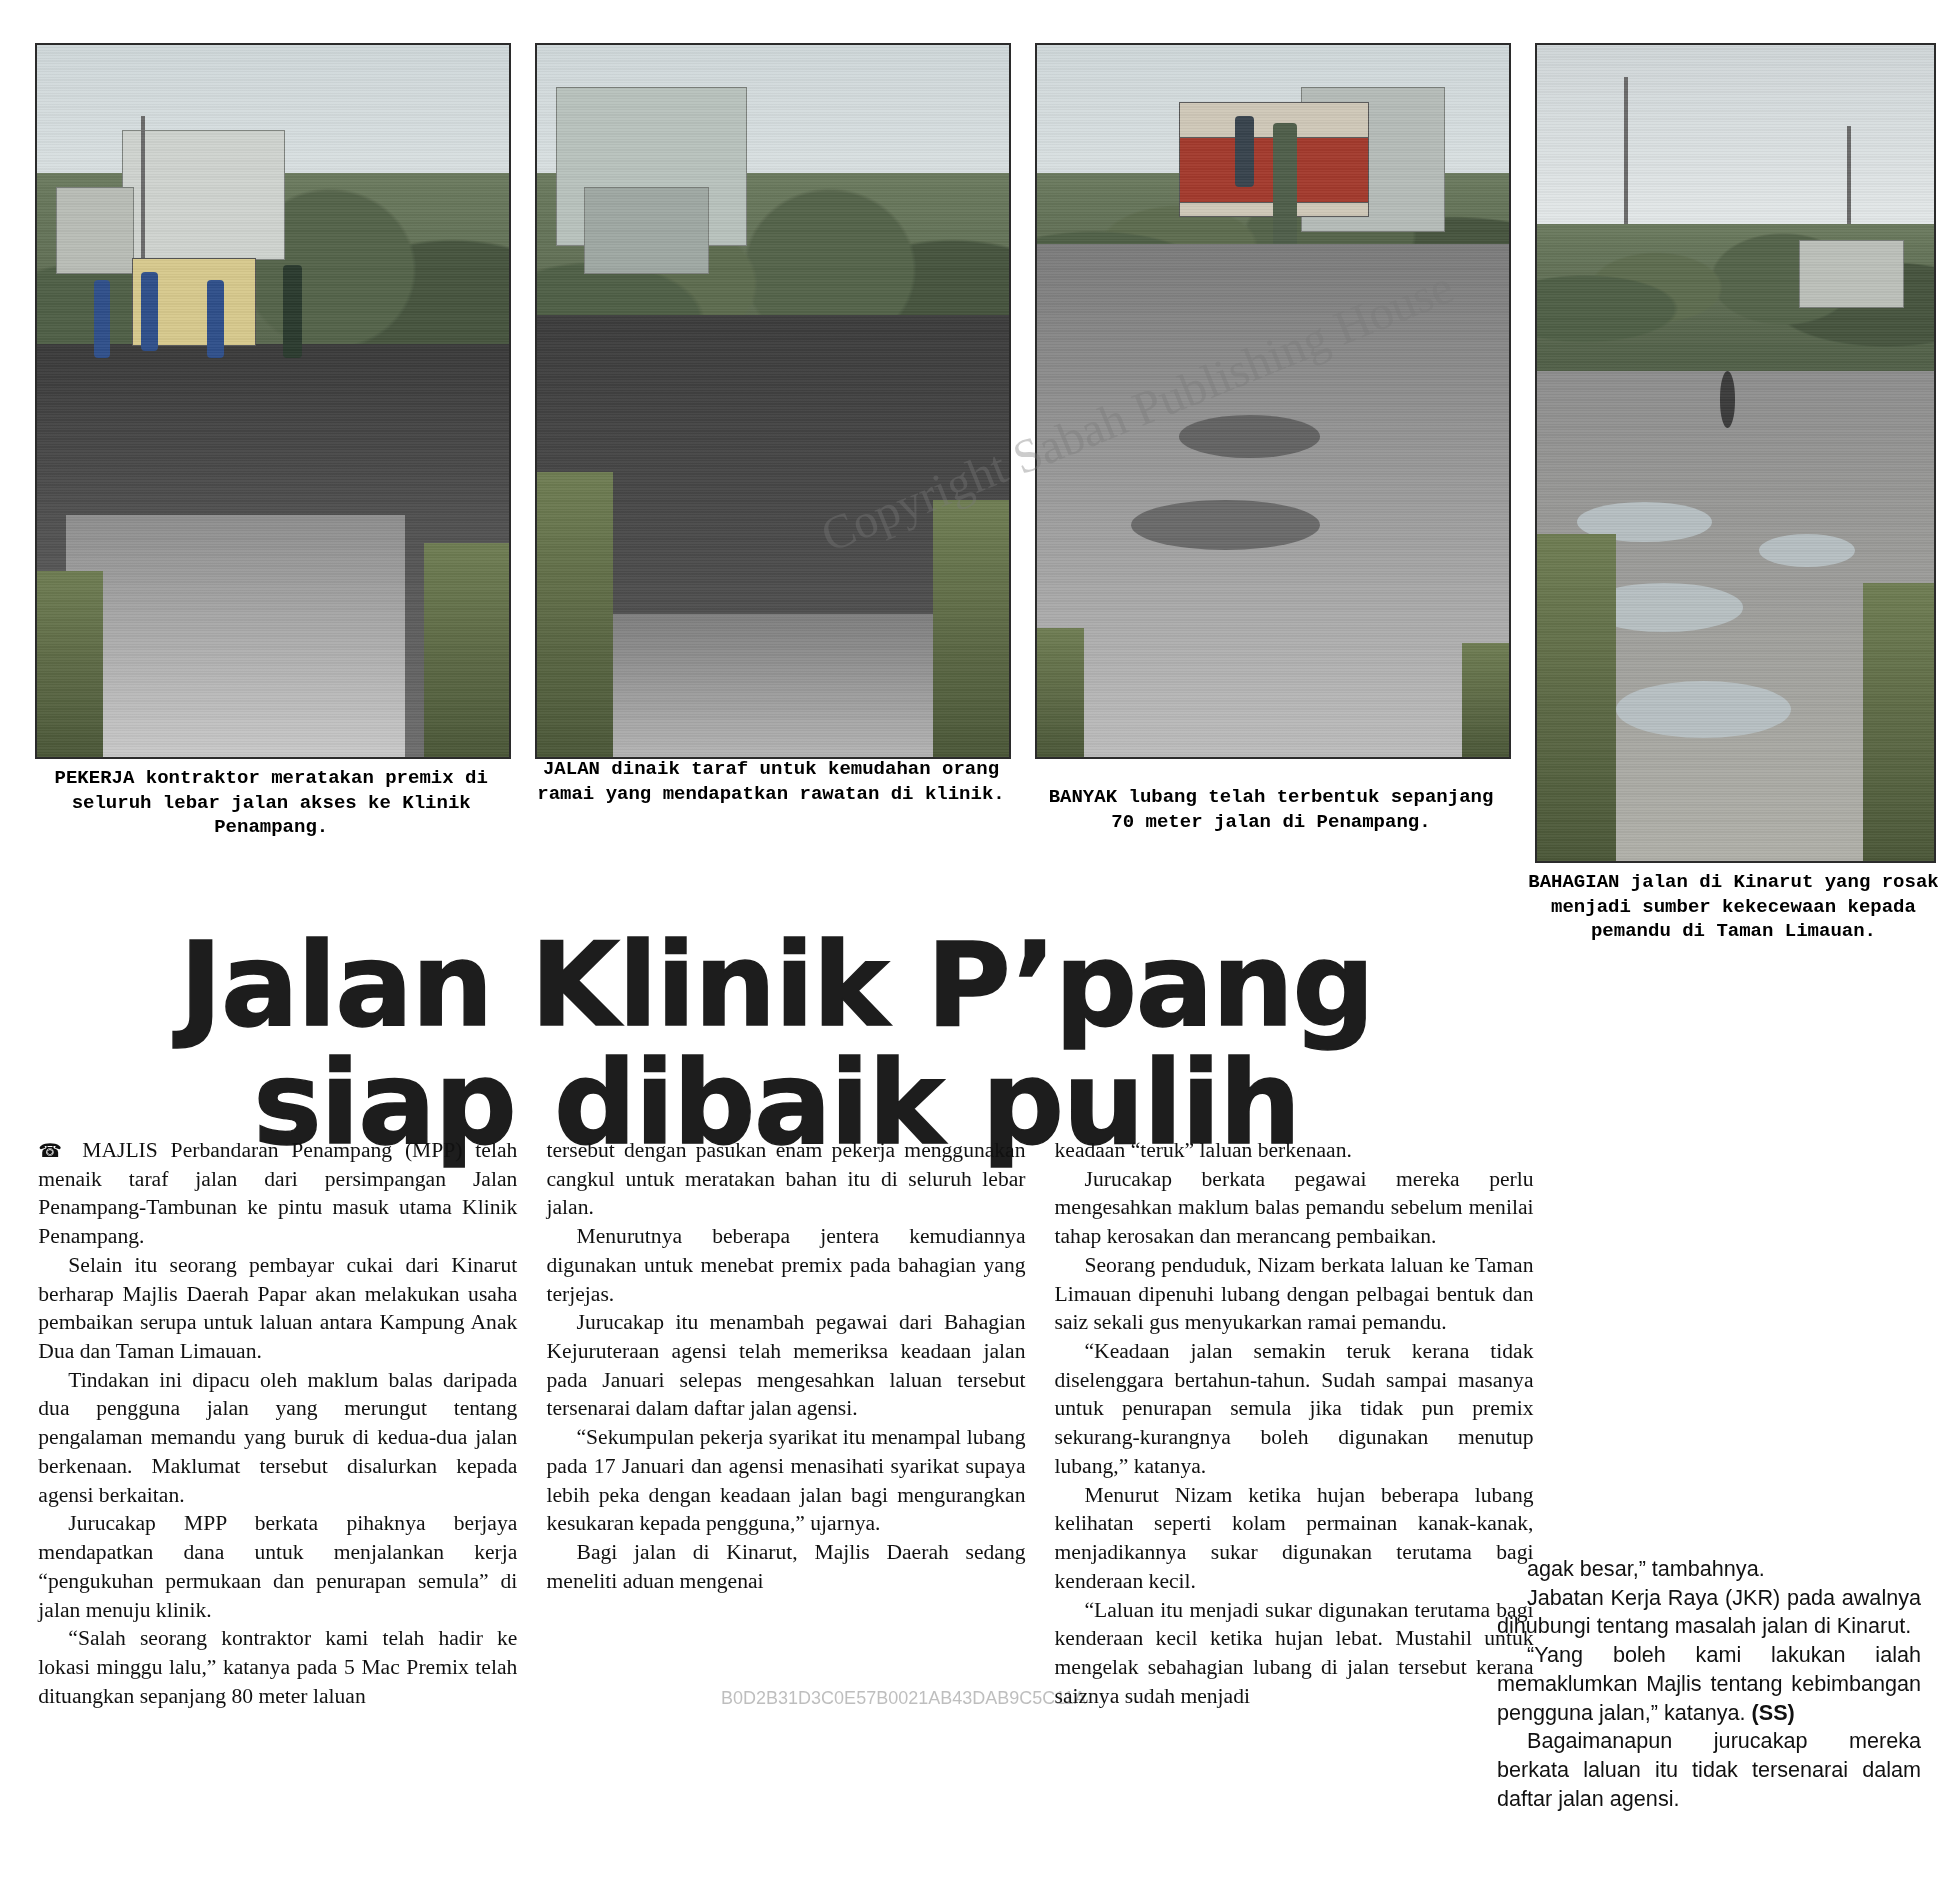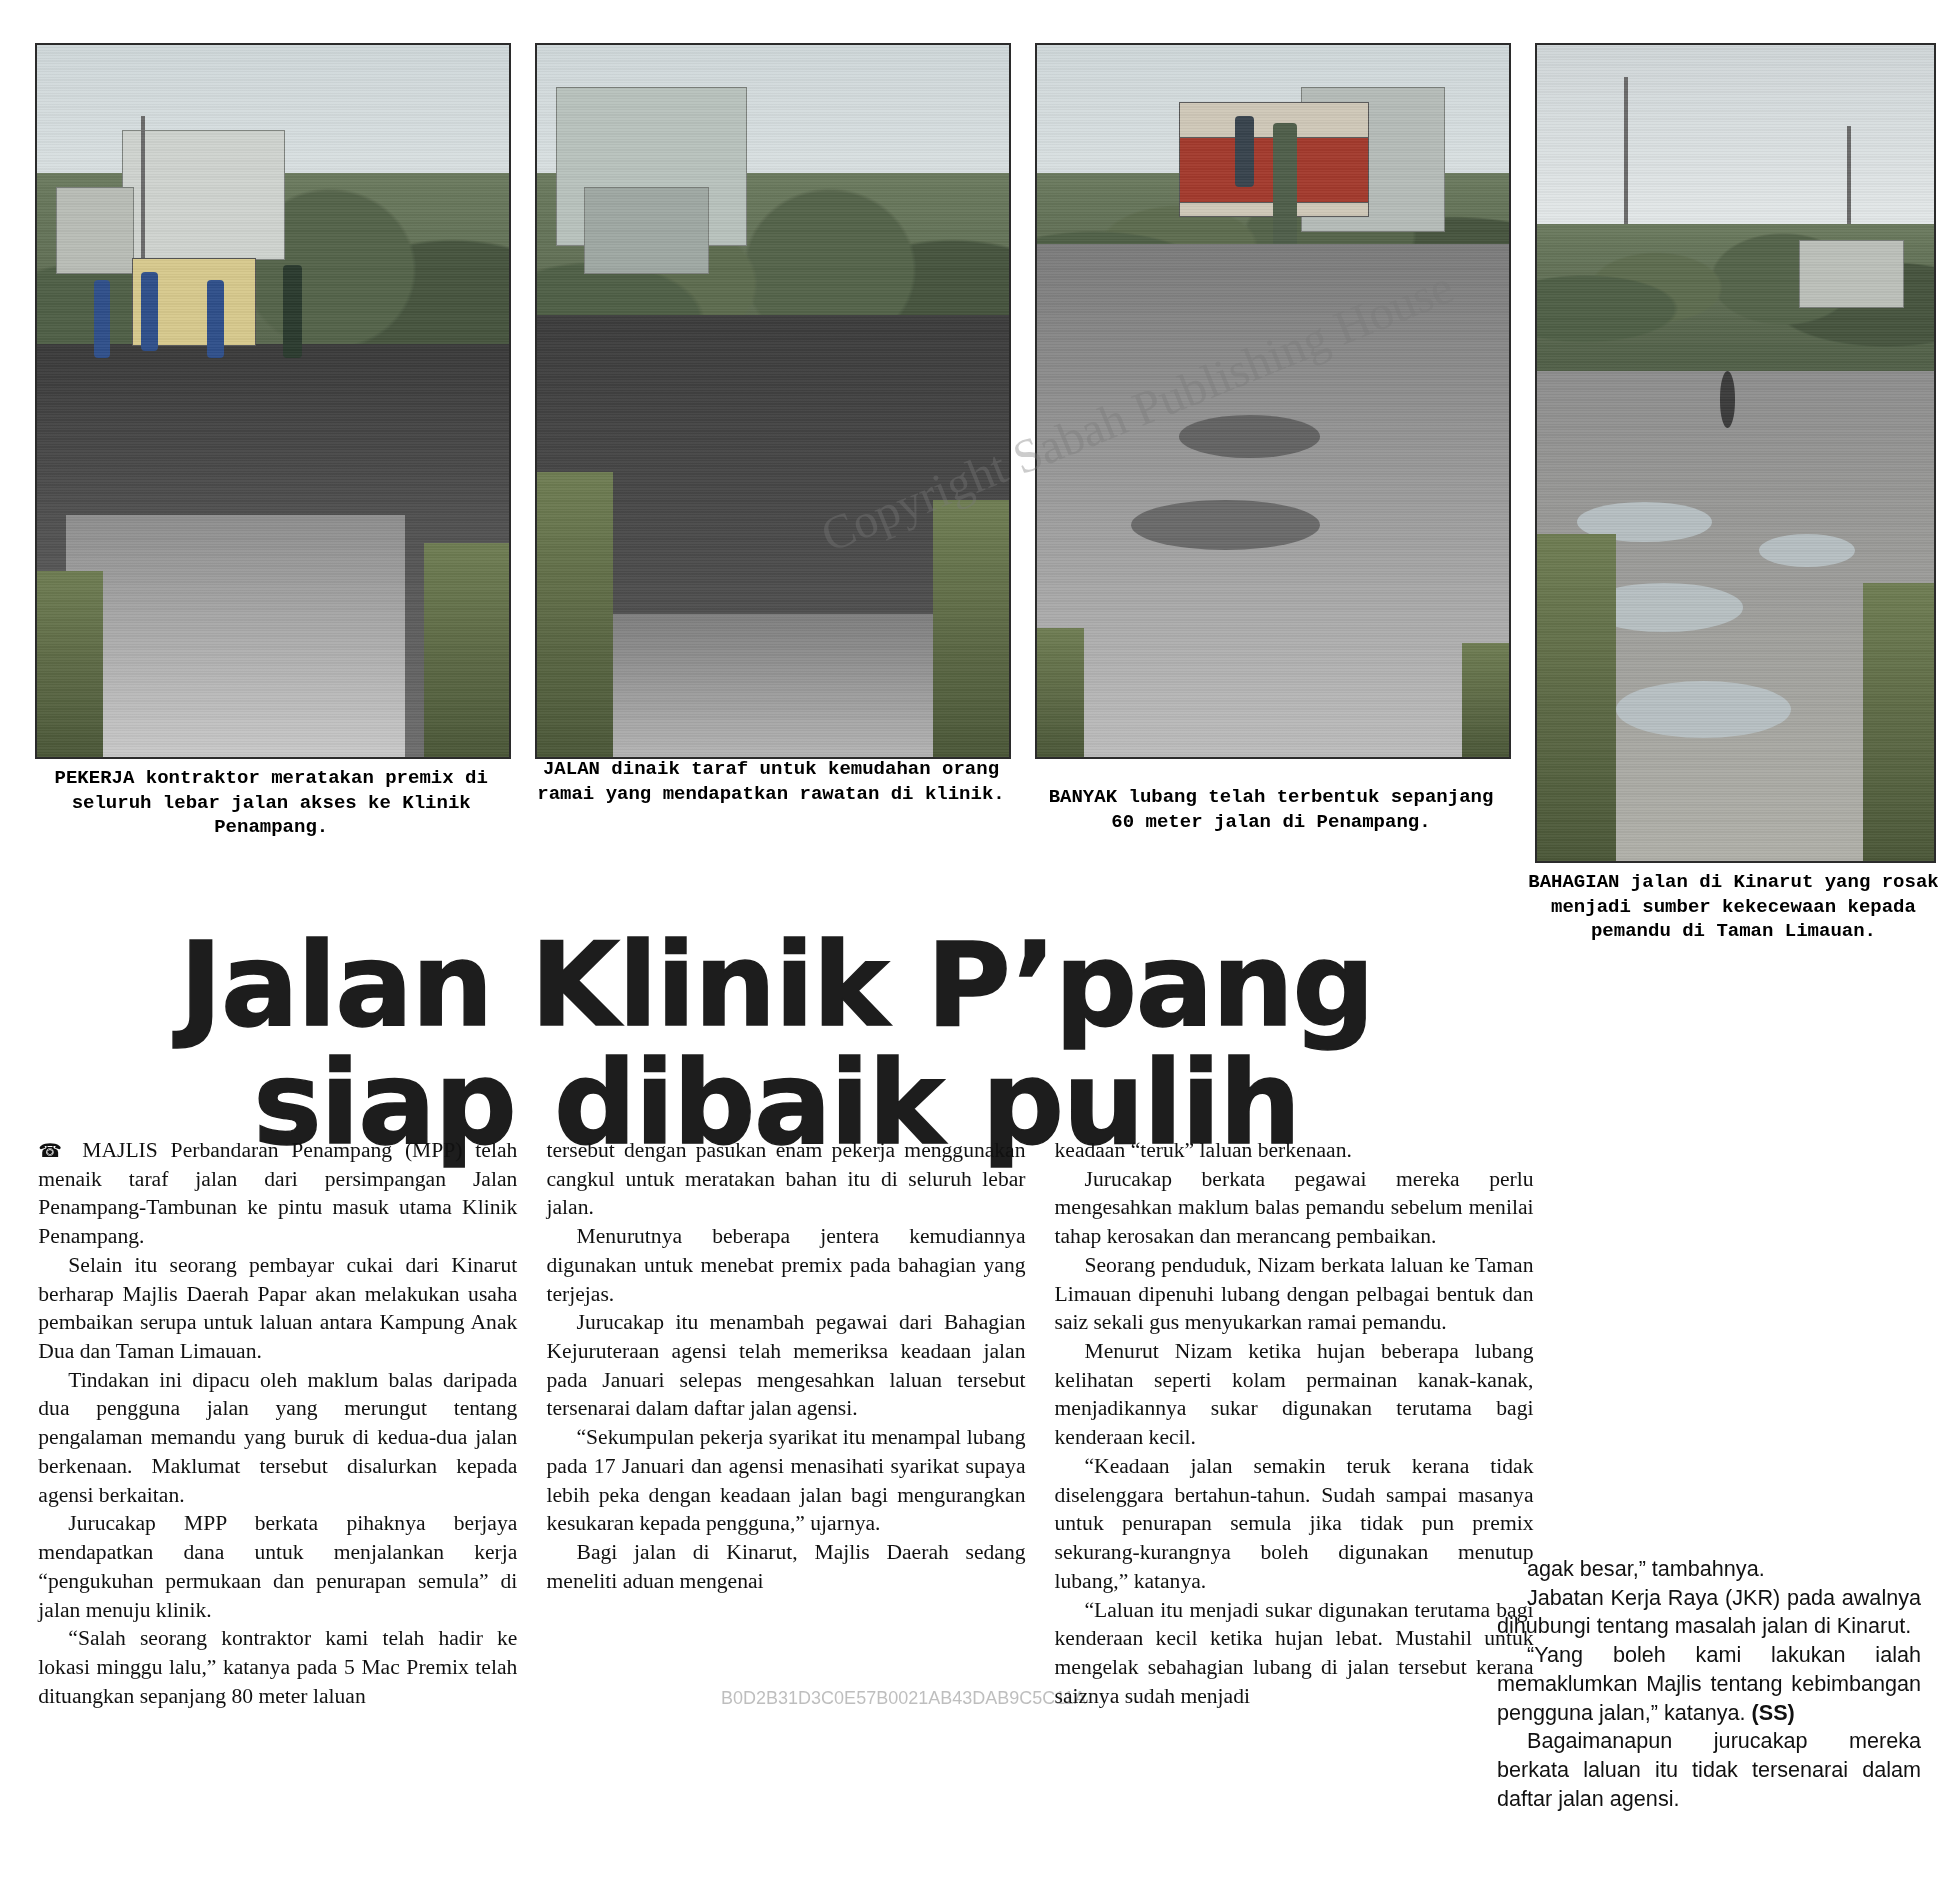--- a/index.html
+++ b/index.html
@@ -136,21 +136,21 @@
       <div class="puddle" style="left:12%;top:66%;width:40%;height:6%;"></div>
       <div class="puddle" style="left:20%;top:78%;width:44%;height:7%;"></div>
       <div class="puddle" style="left:56%;top:60%;width:24%;height:4%;"></div>
       <div class="grass grassL" style="height:40%;width:20%;"></div>
       <div class="grass grassR" style="height:34%;width:18%;"></div>
       <div class="noise"></div>
     </div>
 
     <div class="cap cap1"><b>PEKERJA</b><span> kontraktor meratakan premix di seluruh lebar jalan akses ke Klinik Penampang.</span></div>
     <div class="cap cap2"><b>JALAN</b><span> dinaik taraf untuk kemudahan orang ramai yang mendapatkan rawatan di klinik.</span></div>
-    <div class="cap cap3"><b>BANYAK</b><span> lubang telah terbentuk sepanjang 60 meter jalan di Penampang.</span></div>
+    <div class="cap cap3"><b>BANYAK</b><span> lubang telah terbentuk sepanjang 70 meter jalan di Penampang.</span></div>
     <div class="cap cap4"><b>BAHAGIAN</b><span> jalan di Kinarut yang rosak menjadi sumber kekecewaan kepada pemandu di Taman Limauan.</span></div>
   </div>
 
   <div class="wm">Copyright Sabah Publishing House</div>
   <div class="wm2">B0D2B31D3C0E57B0021AB43DAB9C5C11A</div>
 
   <h1 class="headline">
     <span>Jalan Klinik P’pang</span>
     <span class="l2">siap dibaik pulih</span>
   </h1>
@@ -170,22 +170,22 @@
       <p>Menurutnya beberapa jentera kemudiannya digunakan untuk menebat premix pada bahagian yang terjejas.</p>
       <p>Jurucakap itu menambah pegawai dari Bahagian Kejuruteraan agensi telah memeriksa keadaan jalan pada Januari selepas mengesahkan laluan tersebut tersenarai dalam daftar jalan agensi.</p>
       <p>“Sekumpulan pekerja syarikat itu menampal lubang pada 17 Januari dan agensi menasihati syarikat supaya lebih peka dengan keadaan jalan bagi mengurangkan kesukaran kepada pengguna,” ujarnya.</p>
       <p>Bagi jalan di Kinarut, Majlis Daerah sedang meneliti aduan mengenai</p>
     </div>
 
     <div class="col c3">
       <p class="first">keadaan “teruk” laluan berkenaan.</p>
       <p>Jurucakap berkata pegawai mereka perlu mengesahkan maklum balas pemandu sebelum menilai tahap kerosakan dan merancang pembaikan.</p>
       <p>Seorang penduduk, Nizam berkata laluan ke Taman Limauan dipenuhi lubang dengan pelbagai bentuk dan saiz sekali gus menyukarkan ramai pemandu.</p>
+      <p>“Keadaan jalan semakin teruk kerana tidak diselenggara bertahun-tahun. Sudah sampai masanya untuk penurapan semula jika tidak pun premix sekurang-kurangnya boleh digunakan menutup lubang,” katanya.</p>
       <p>Menurut Nizam ketika hujan beberapa lubang kelihatan seperti kolam permainan kanak-kanak, menjadikannya sukar digunakan terutama bagi kenderaan kecil.</p>
-      <p>“Keadaan jalan semakin teruk kerana tidak diselenggara bertahun-tahun. Sudah sampai masanya untuk penurapan semula jika tidak pun premix sekurang-kurangnya boleh digunakan menutup lubang,” katanya.</p>
       <p>“Laluan itu menjadi sukar digunakan terutama bagi kenderaan kecil ketika hujan lebat. Mustahil untuk mengelak sebahagian lubang di jalan tersebut kerana saiznya sudah menjadi</p>
     </div>
 
   </div>
 
   <div class="colwrap4">
     <p>agak besar,” tambahnya.</p>
     <p>Jabatan Kerja Raya (JKR) pada awalnya dihubungi tentang masalah jalan di Kinarut.</p>
     <p><span>“Yang boleh kami lakukan ialah memaklumkan Majlis tentang kebimbangan pengguna jalan,” katanya.</span> <span class="sig">(SS)</span></p>
     <p>Bagaimanapun jurucakap mereka berkata laluan itu tidak tersenarai dalam daftar jalan agensi.</p>

